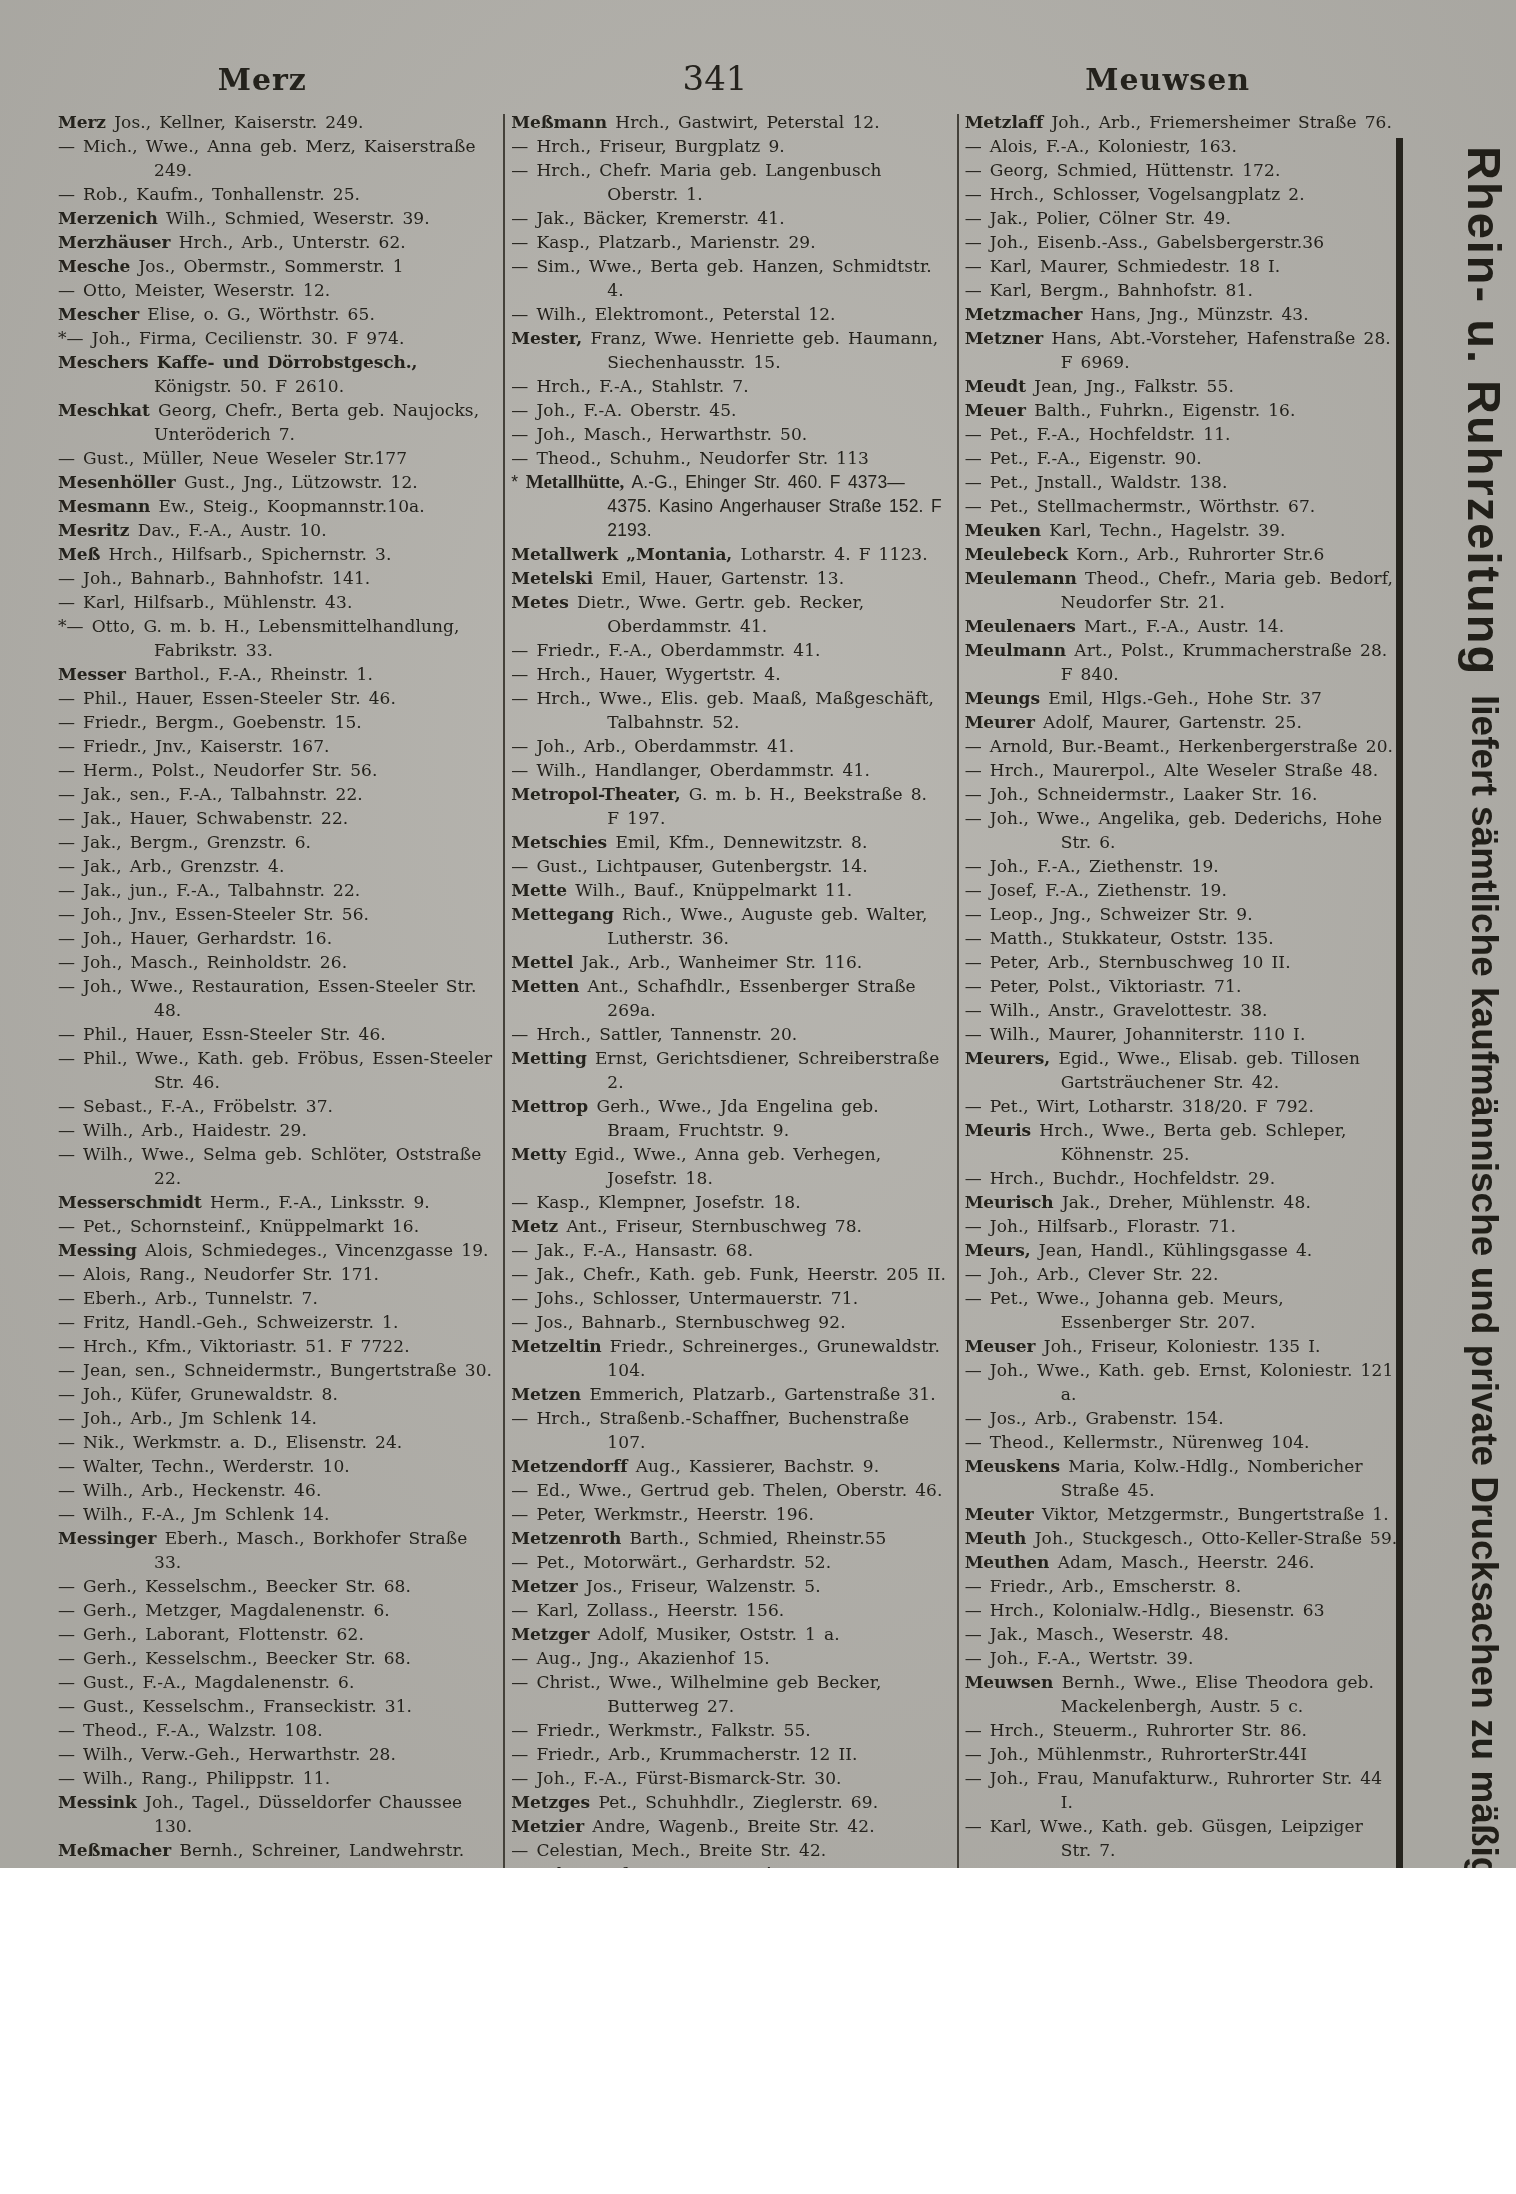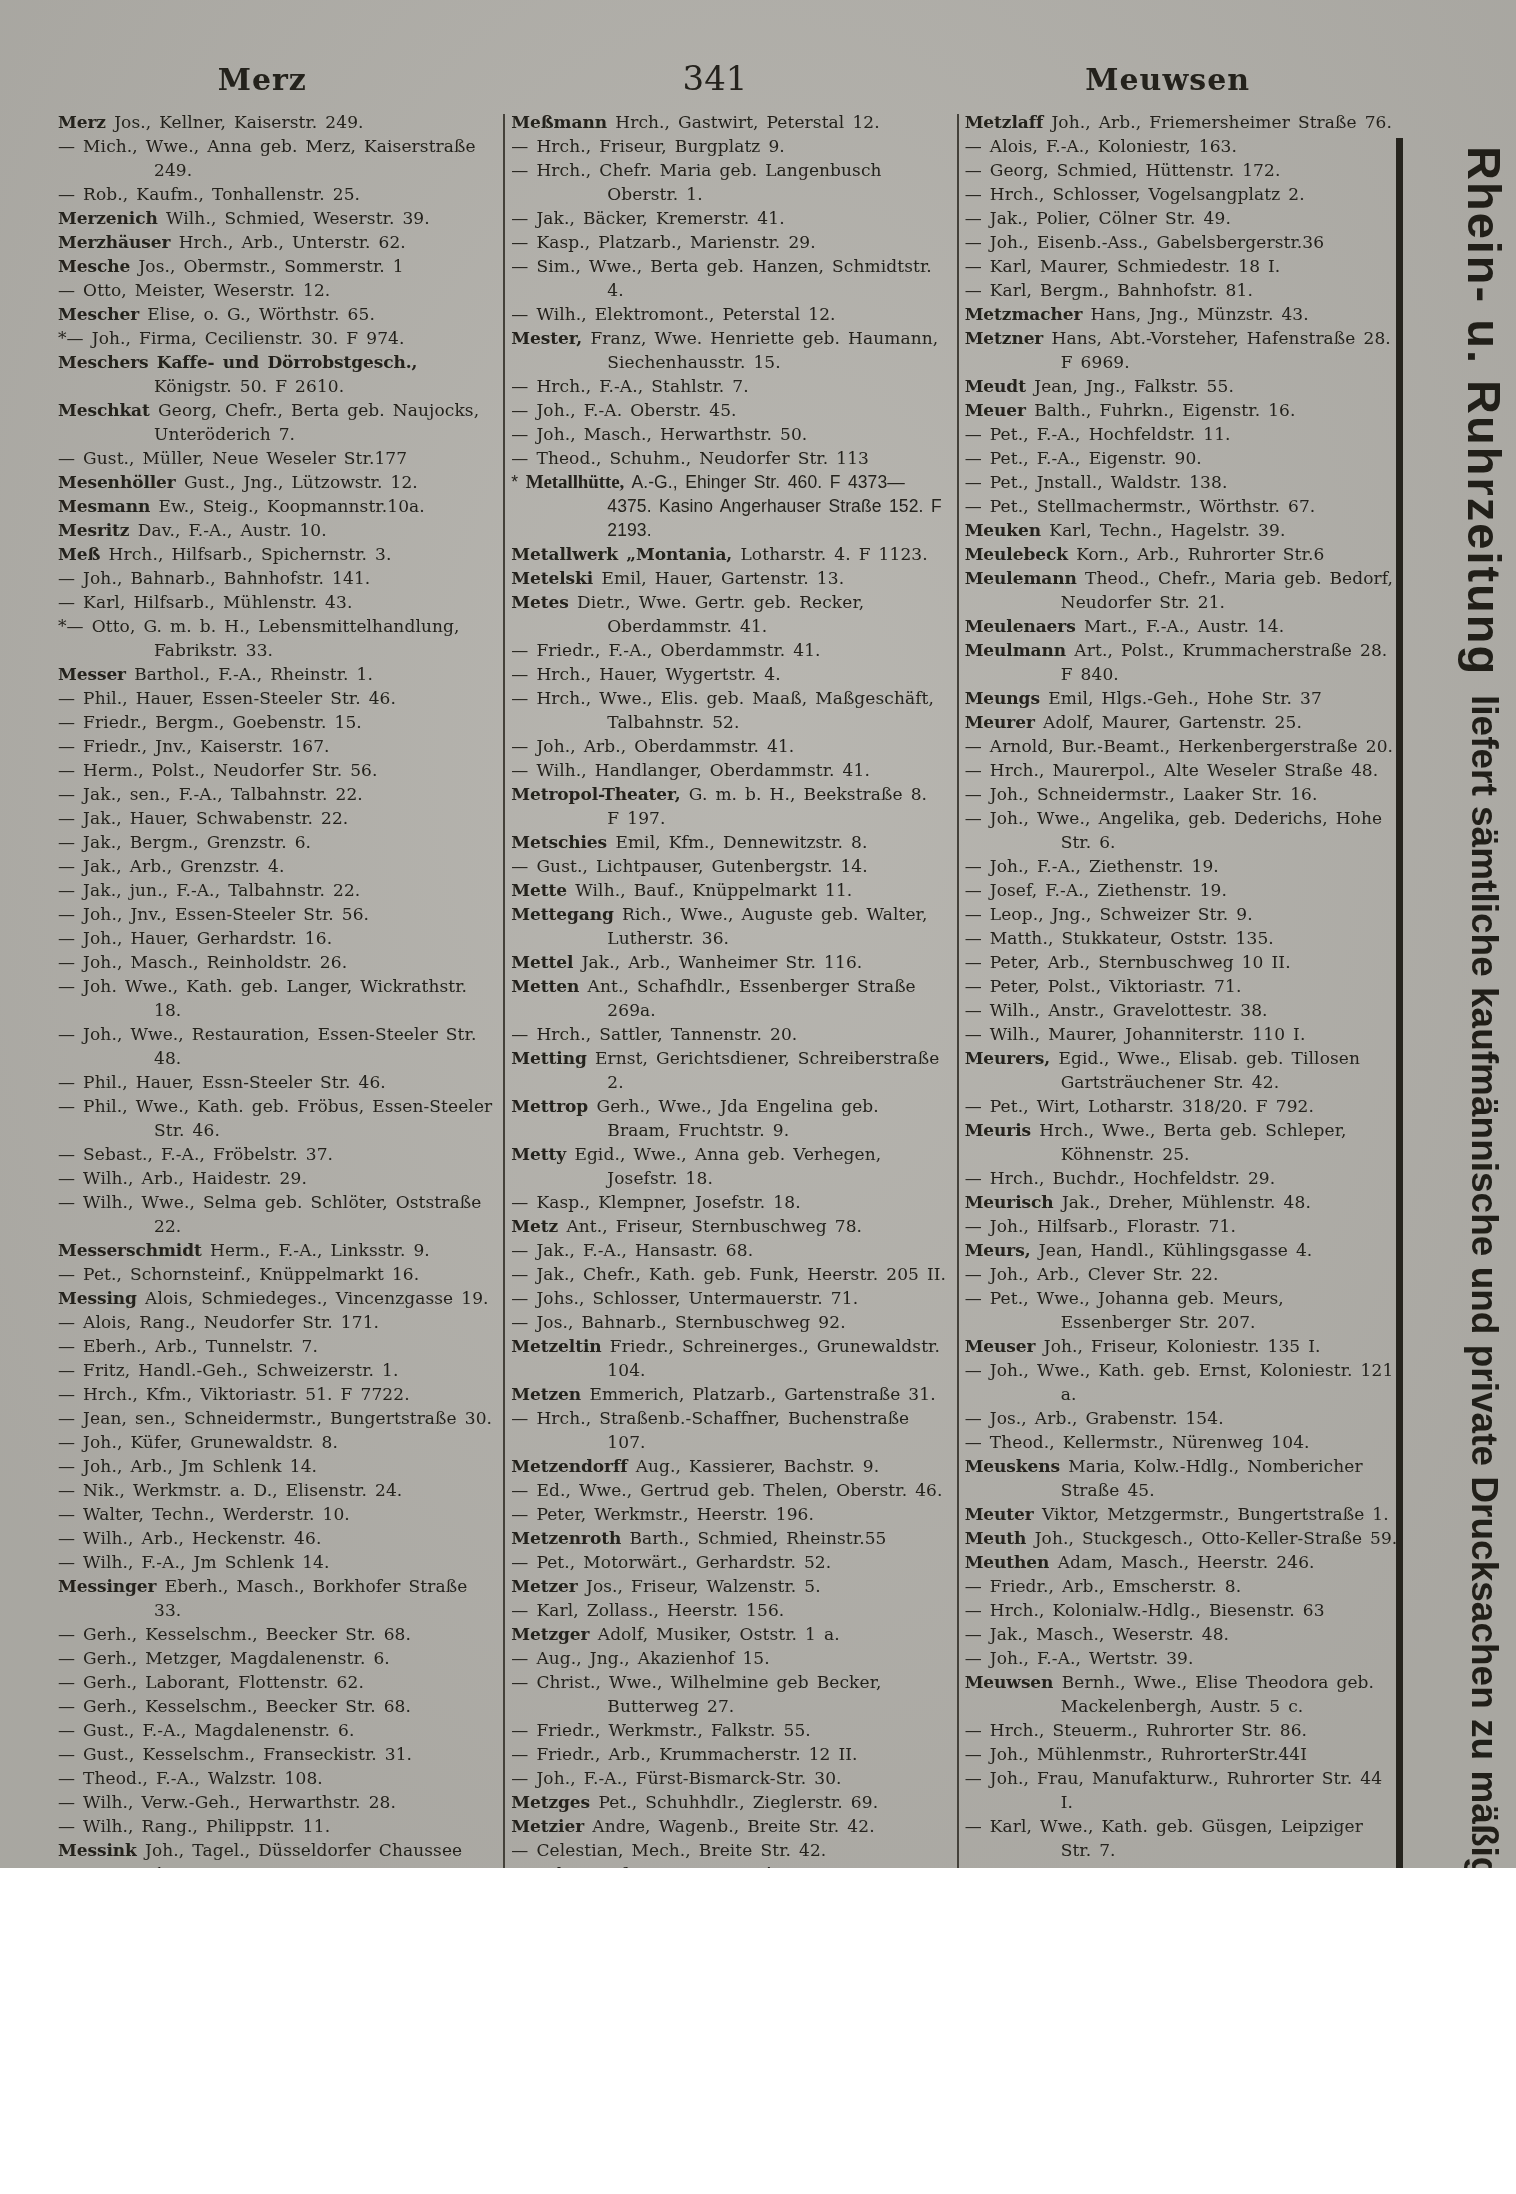--- a/index.html
+++ b/index.html
@@ -97,21 +97,20 @@
         <div class="entry"><span class="prefix">— </span>Friedr., Jnv., Kaiserstr. 167.</div>
         <div class="entry"><span class="prefix">— </span>Herm., Polst., Neudorfer Str. 56.</div>
         <div class="entry"><span class="prefix">— </span>Jak., sen., F.-A., Talbahnstr. 22.</div>
         <div class="entry"><span class="prefix">— </span>Jak., Hauer, Schwabenstr. 22.</div>
         <div class="entry"><span class="prefix">— </span>Jak., Bergm., Grenzstr. 6.</div>
         <div class="entry"><span class="prefix">— </span>Jak., Arb., Grenzstr. 4.</div>
         <div class="entry"><span class="prefix">— </span>Jak., jun., F.-A., Talbahnstr. 22.</div>
         <div class="entry"><span class="prefix">— </span>Joh., Jnv., Essen-Steeler Str. 56.</div>
         <div class="entry"><span class="prefix">— </span>Joh., Hauer, Gerhardstr. 16.</div>
         <div class="entry"><span class="prefix">— </span>Joh., Masch., Reinholdstr. 26.</div>
-        <div class="entry"><span class="prefix">— </span>Joh. Wwe., Kath. geb. Langer, Wickrathstr. 18.</div>
         <div class="entry"><span class="prefix">— </span>Joh., Wwe., Restauration, Essen-Steeler Str. 48.</div>
         <div class="entry"><span class="prefix">— </span>Phil., Hauer, Essn-Steeler Str. 46.</div>
         <div class="entry"><span class="prefix">— </span>Phil., Wwe., Kath. geb. Fröbus, Essen-Steeler Str. 46.</div>
         <div class="entry"><span class="prefix">— </span>Sebast., F.-A., Fröbelstr. 37.</div>
         <div class="entry"><span class="prefix">— </span>Wilh., Arb., Haidestr. 29.</div>
         <div class="entry"><span class="prefix">— </span>Wilh., Wwe., Selma geb. Schlöter, Oststraße 22.</div>
         <div class="entry"><span class="lead">Messerschmidt </span>Herm., F.-A., Linksstr. 9.</div>
         <div class="entry"><span class="prefix">— </span>Pet., Schornsteinf., Knüppelmarkt 16.</div>
         <div class="entry"><span class="lead">Messing </span>Alois, Schmiedeges., Vincenzgasse 19.</div>
         <div class="entry"><span class="prefix">— </span>Alois, Rang., Neudorfer Str. 171.</div>

